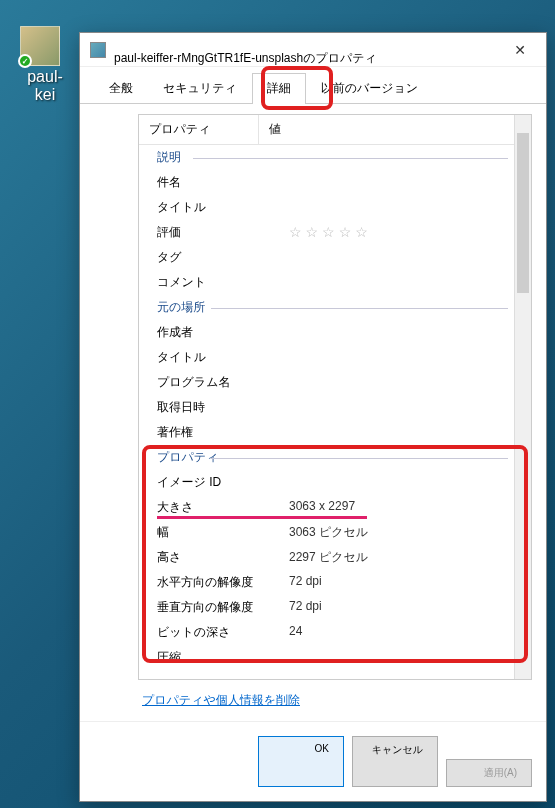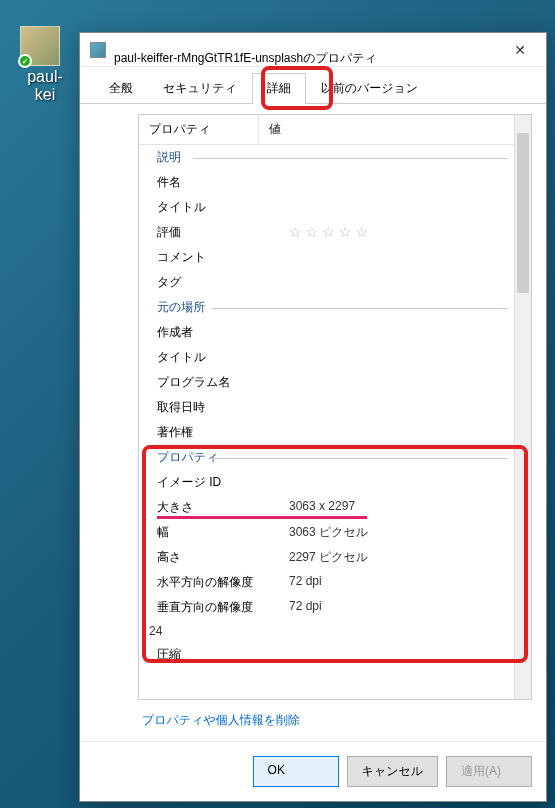--- a/index.html
+++ b/index.html
@@ -184,38 +184,38 @@
 }
 .dim-underline{
   position:absolute;
   height:3px;
   background:#e0206a;
   pointer-events:none;
 }
 .linkrow {
   padding: 12px 4px;
 }
-.linkrow a { color:#0066cc; }
+.linkrow a { color:#0066cc; text-decoration:underline; }
 .footer {
   padding: 14px;
   display:flex;
   justify-content:flex-end;
   gap:8px;
   border-top:1px solid #eee;
 }
 .btn {
   min-width: 86px;
   padding: 6px 14px;
   border:1px solid #adadad;
   background:#e1e1e1;
-  text-align:left;
-  font-size:12px;
+  text-align:right;
+  font-size:10px;
 }
 .btn.default { border-color:#0078d7; background:#e5f1fb; }
-.btn.disabled { color:#999; }
+.btn.disabled { color:#999;margin-top:23px; }
 </style>
 </head>
 <body>
 
 <div class="desktop-icon">
   <div class="thumb">
     <div class="badge">✓</div>
   </div>
   <div class="label">paul-kei</div>
 </div>
@@ -254,25 +254,25 @@
           </div>
         <div class="row">
             <div class="col-l">タイトル</div>
             <div class="col-r"></div>
           </div>
         <div class="row">
             <div class="col-l">評価</div>
             <div class="col-r"><span class="stars">☆☆☆☆☆</span></div>
           </div>
         <div class="row">
+            <div class="col-l">タグ</div>
+            <div class="col-r"></div>
+          </div>
+        <div class="row">
             <div class="col-l">コメント</div>
-            <div class="col-r"></div>
-          </div>
-        <div class="row">
-            <div class="col-l">タグ</div>
             <div class="col-r"></div>
           </div>
 
         <div class="section-label" style="--lw:54px">元の場所</div>
         <div class="row">
             <div class="col-l">作成者</div>
             <div class="col-r"></div>
           </div>
         <div class="row">
             <div class="col-l">タイトル</div>
@@ -310,20 +310,21 @@
           </div>
         <div class="row">
             <div class="col-l">水平方向の解像度</div>
             <div class="col-r">72 dpi</div>
           </div>
         <div class="row">
             <div class="col-l">垂直方向の解像度</div>
             <div class="col-r">72 dpi</div>
           </div>
         <div class="row">
+            <div class="col-l">ビットの深さ</div>
             <div class="col-r">24</div>
           </div>
         <div class="row">
             <div class="col-l">圧縮</div>
             <div class="col-r"></div>
           </div>
 
       </div>
       <div class="scrollbar">
         <div class="thumb-s"></div>

